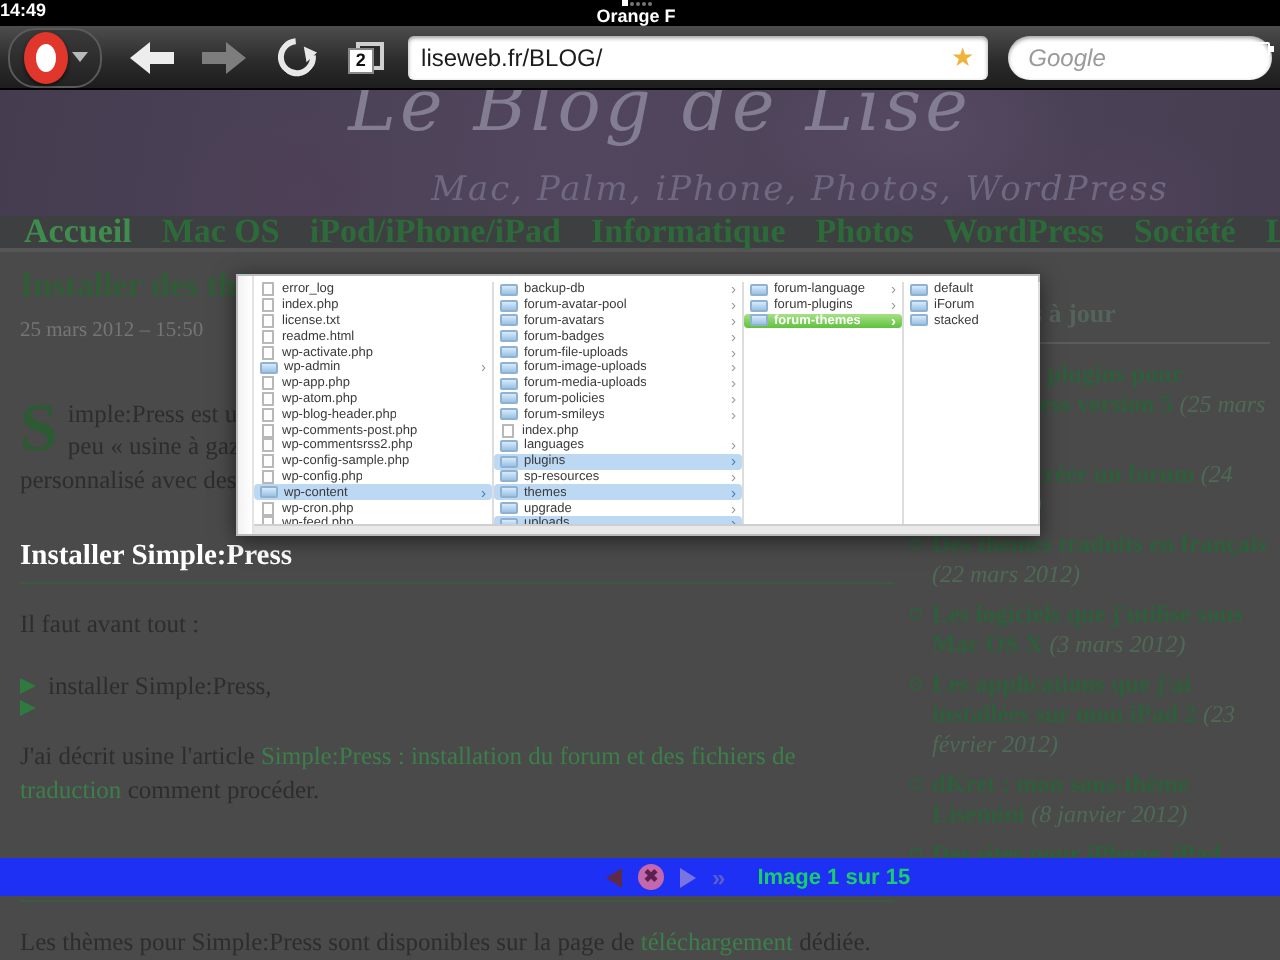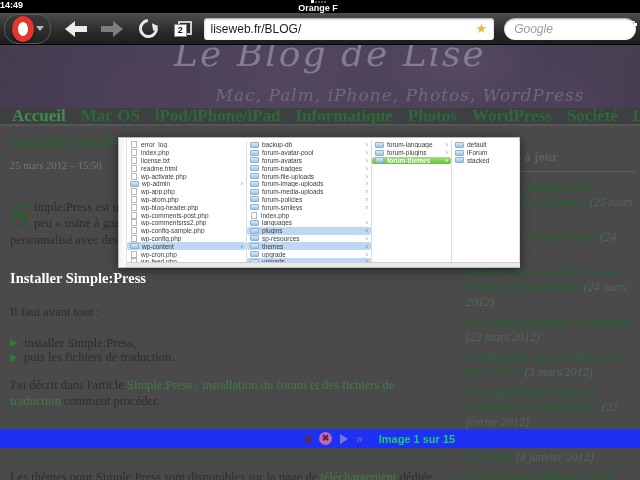--- a/index.html
+++ b/index.html
@@ -197,48 +197,43 @@
 
     <h2 class="sec">Installer Simple:Press</h2>
     <div class="para">Il faut avant tout :</div>
     <div class="blist">
       <div class="bullet-line">
         <span class="arrow-bullet"></span>
         <span>installer Simple:Press,</span>
       </div>
       <div class="bullet-line">
         <span class="arrow-bullet"></span>
-        <span>puis les fichiers de traduction.</span>
       </div>
     </div>
     <div class="para">
-      <span>J'ai décrit dans l'article </span><span class="glink">Simple:Press : installation du forum et des fichiers de traduction</span><span> comment procéder.</span>
+      <span>J'ai décrit usine l'article </span><span class="glink">Simple:Press : installation du forum et des fichiers de traduction</span><span> comment procéder.</span>
     </div>
 
     <h2 class="sec" style="margin-top:26px;">Installer des thèmes</h2>
     <div class="para">
       <span>Les thèmes pour Simple:Press sont disponibles sur la page de </span><span class="glink">téléchargement</span><span> dédiée.</span>
     </div>
 
   </div>
 
   <div class="sidebar">
     <div class="side-h">Articles mis à jour</div>
     <div class="postlist">
         <div class="post">
           <span class="dot"></span>
           <span class="t">Thèmes et plugins pour Simple:Press version 5 <span class="d">(25 mars 2012)</span></span>
         </div>
         <div class="post">
           <span class="dot"></span>
           <span class="t">Installer, créer un forum <span class="d">(24 mars 2012)</span></span>
-        </div>
-        <div class="post">
-          <span class="dot"></span>
-          <span class="t">Simple:Press version 5 et ses fichiers de traduction <span class="d">(24 mars 2012)</span></span>
         </div>
         <div class="post">
           <span class="dot"></span>
           <span class="t">Des thèmes traduits en français <span class="d">(22 mars 2012)</span></span>
         </div>
         <div class="post">
           <span class="dot"></span>
           <span class="t">Les logiciels que j'utilise sous Mac OS X <span class="d">(3 mars 2012)</span></span>
         </div>
         <div class="post">

